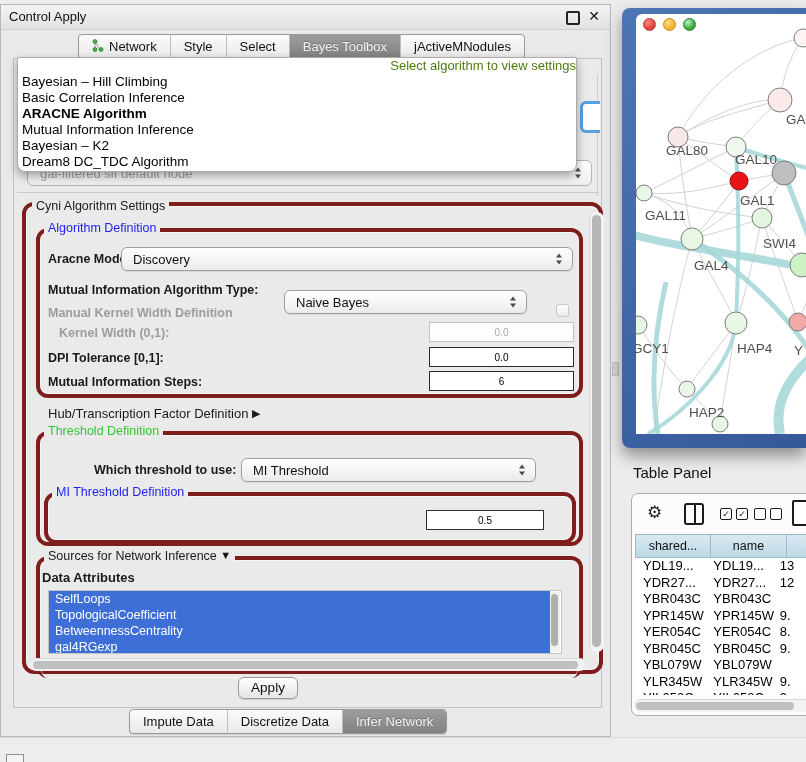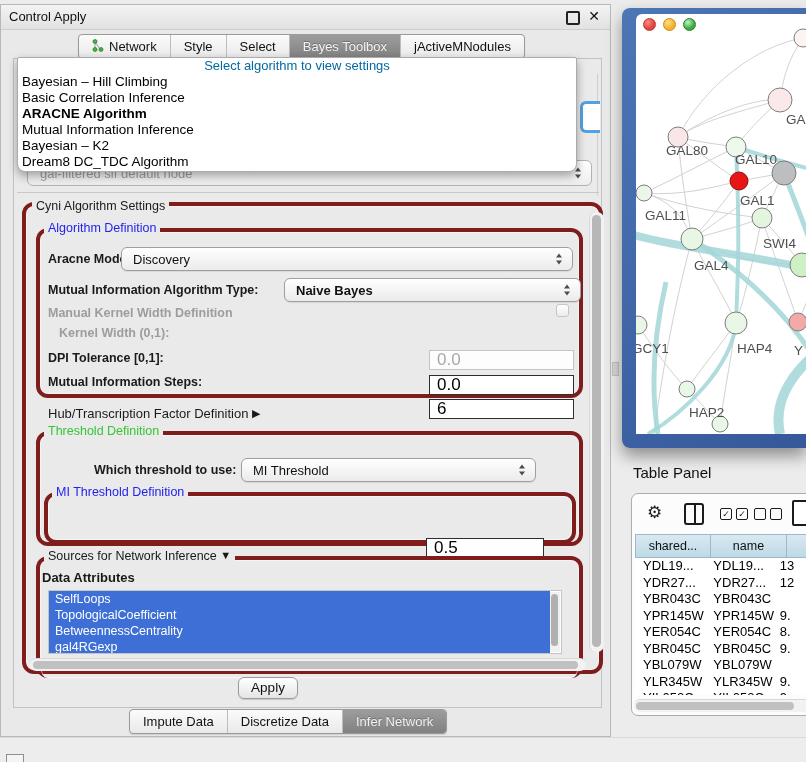--- a/index.html
+++ b/index.html
@@ -47,21 +47,21 @@
 
   .combo{position:absolute;box-sizing:border-box;height:24px;border:1px solid #9f9f9f;border-radius:6px;
     background:linear-gradient(#ffffff,#ebebeb);display:flex;align-items:center;
     padding-left:11px;font-size:13px;color:#111;box-shadow:0 1px 1px rgba(0,0,0,.08);}
   .arrows{position:absolute;right:9px;top:50%;transform:translateY(-50%);width:7px;height:11px;}
   .arrows:before,.arrows:after{content:"";position:absolute;left:0;border-left:3.5px solid transparent;border-right:3.5px solid transparent;}
   .arrows:before{top:0;border-bottom:4.5px solid #4c4c4c;}
   .arrows:after{bottom:0;border-top:4.5px solid #4c4c4c;}
 
   .field{position:absolute;box-sizing:border-box;height:20px;background:#fff;border:1px solid #2d2d2d;
-    font-family:inherit;font-size:17px;text-align:left;padding:0 7px;color:#000;margin-top:28px;}
+    font-family:inherit;font-size:10px;text-align:center;padding:0 7px;color:#000;}
   .field.dis{border:1px solid #c4c4c4;color:#a8a8a8;background:#fdfdfd;}
   .checkbox{position:absolute;width:13px;height:13px;box-sizing:border-box;border:1px solid #c6c6c6;
     border-radius:3px;background:linear-gradient(#fff,#ececec);}
 
   .scroll-v{position:absolute;width:14px;background:#f2f2f2;border-left:1px solid #d8d8d8;border-radius:7px;}
   .scroll-v .thumb{position:absolute;left:2px;width:9px;background:#b7b7b7;border-radius:5px;}
   .scroll-h{position:absolute;height:12px;background:#f2f2f2;border-top:1px solid #d8d8d8;border-radius:6px;}
   .scroll-h .thumb{position:absolute;top:2px;height:8px;background:#c0c0c0;border-radius:4px;}
 
   .listbox{position:absolute;background:#fff;border:1px solid #c4c4c4;box-sizing:border-box;overflow:hidden;}
@@ -69,21 +69,21 @@
   .listbox .vsb{position:absolute;right:1px;top:1px;width:10px;bottom:1px;background:#f1f1f1;}
   .listbox .vsb .thumb{position:absolute;left:1px;top:2px;width:7px;height:52px;background:#b0b0b0;border-radius:4px;}
 
   .push-btn{position:absolute;box-sizing:border-box;border:1px solid #9b9b9b;border-radius:6px;
     background:linear-gradient(#ffffff,#e4e4e4);font-size:13.5px;color:#111;text-align:center;
     line-height:20px;box-shadow:0 1px 1px rgba(0,0,0,.15);}
 
   
   .popup{position:absolute;left:17px;top:57px;width:560px;height:115px;background:#fff;
     border:1px solid #ababab;border-radius:2px 2px 8px 8px;box-shadow:0 4px 10px rgba(0,0,0,.35);z-index:50;box-sizing:border-box;}
-  .popup .ph{height:16px;line-height:15px;text-align:center;color:#0369a1;font-size:13px;}
+  .popup .ph{height:16px;line-height:15px;text-align:right;color:#4d7c0f;font-size:13px;}
   .popup .item{height:16px;line-height:16px;padding-left:4px;font-size:13.5px;color:#000;white-space:nowrap;}
   .popup .item.sel{font-weight:bold;}
 
   
   .splitter-mark{position:absolute;left:612px;top:362px;width:5px;height:12px;background:#d7d7d7;border:1px solid #c2c2c2;}
   .net-frame{position:absolute;left:622px;top:8px;width:184px;height:440px;
     background:linear-gradient(135deg,#4d76b5,#35589a);border-radius:8px 0 0 8px;
     box-shadow:0 8px 16px rgba(0,0,0,.40);}
   .net-window{position:absolute;left:14px;top:6px;width:170px;height:420px;background:#fff;border-radius:6px 0 0 0;overflow:hidden;}
   .light{position:absolute;top:4px;width:13px;height:13px;border-radius:50%;box-sizing:border-box;}
@@ -167,21 +167,21 @@
       <div class="groupbox" style="left:10px;top:22px;width:547px;height:170px;"></div>
       <span class="legend blue" style="left:18px;top:15px;">Algorithm Definition</span>
 
       <span class="lbl b" style="left:22px;top:46px;">Aracne Mode:</span>
       <div class="combo" style="left:95px;top:41px;width:452px;">
         <span>Discovery</span>
         <span class="arrows"></span>
       </div>
 
       <span class="lbl b" style="left:22px;top:77px;">Mutual Information Algorithm Type:</span>
-      <div class="combo" style="left:258px;top:72px;width:297px;font-weight:bold;">
+      <div class="combo" style="left:258px;top:84px;width:243px;">
         <span>Naive Bayes</span>
         <span class="arrows"></span>
       </div>
 
       <span class="lbl dis" style="left:22px;top:100px;">Manual Kernel Width Definition</span>
       <span class="checkbox" style="left:530px;top:98px;"></span>
 
       <span class="lbl dis" style="left:22px;top:120px;padding-left:11px;">Kernel Width (0,1):</span>
       <input class="field dis" style="left: 403px; top: 116px; width: 145px;" readonly="" value="0.0">
 

